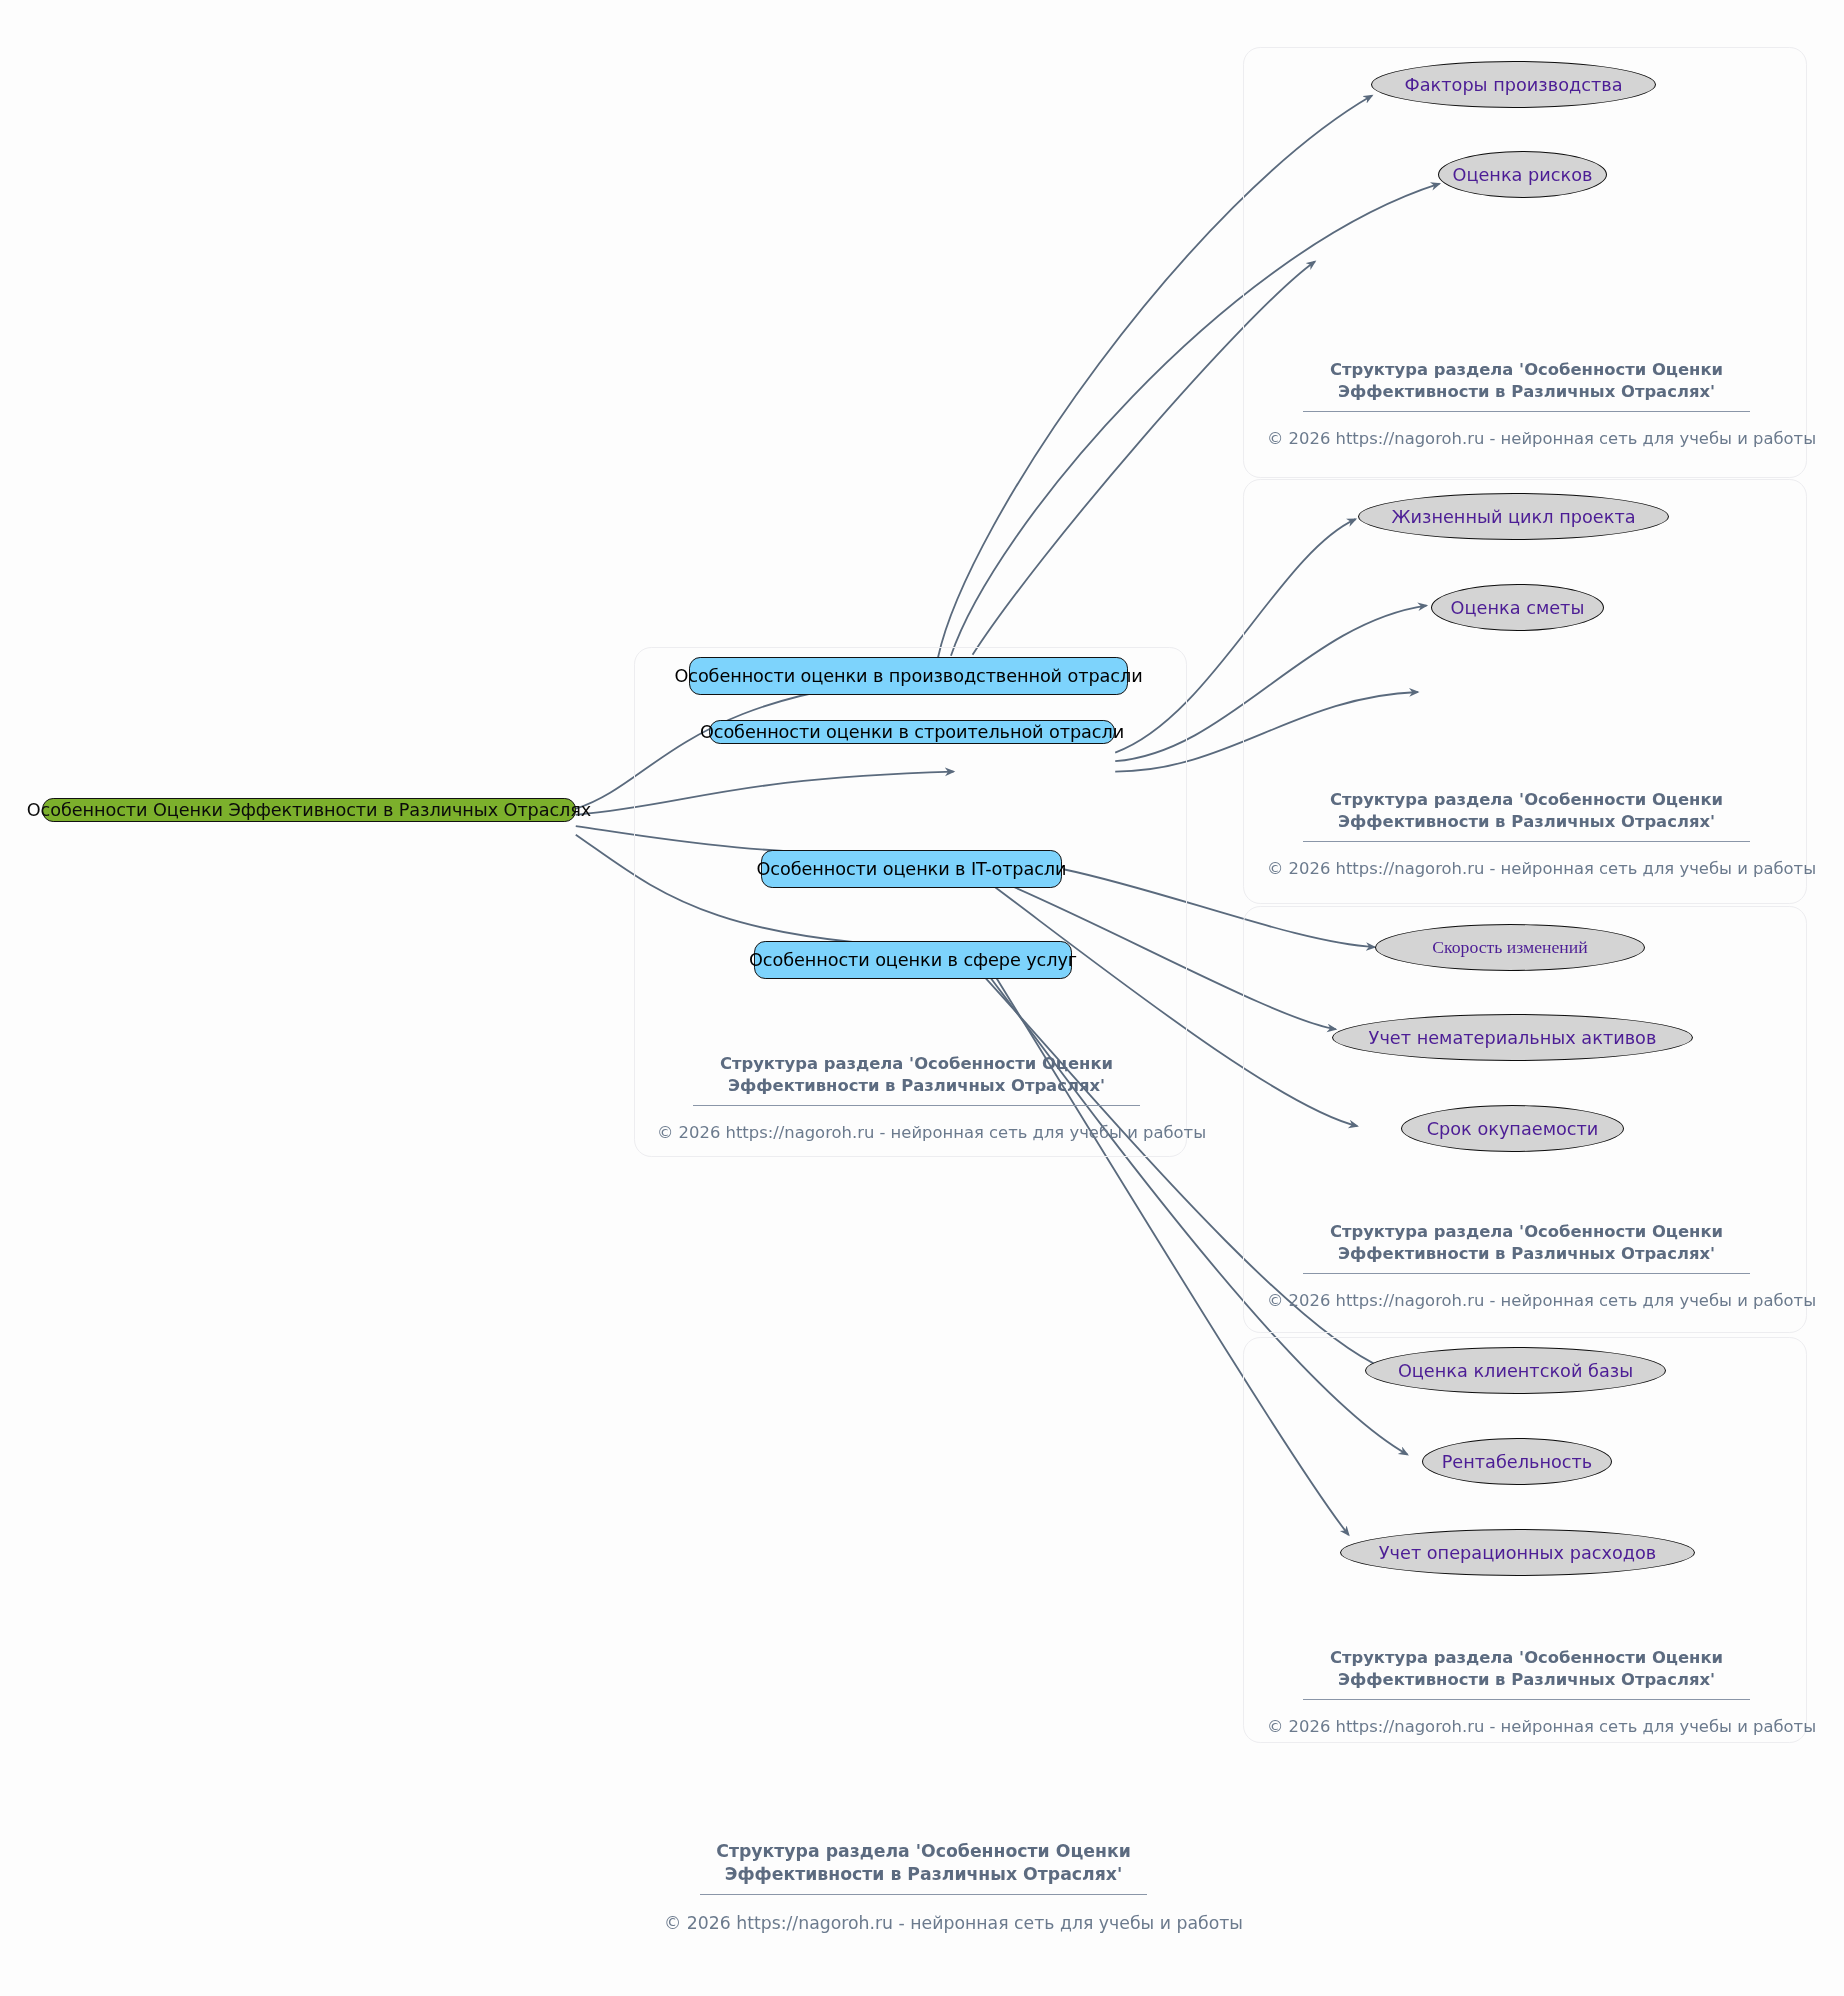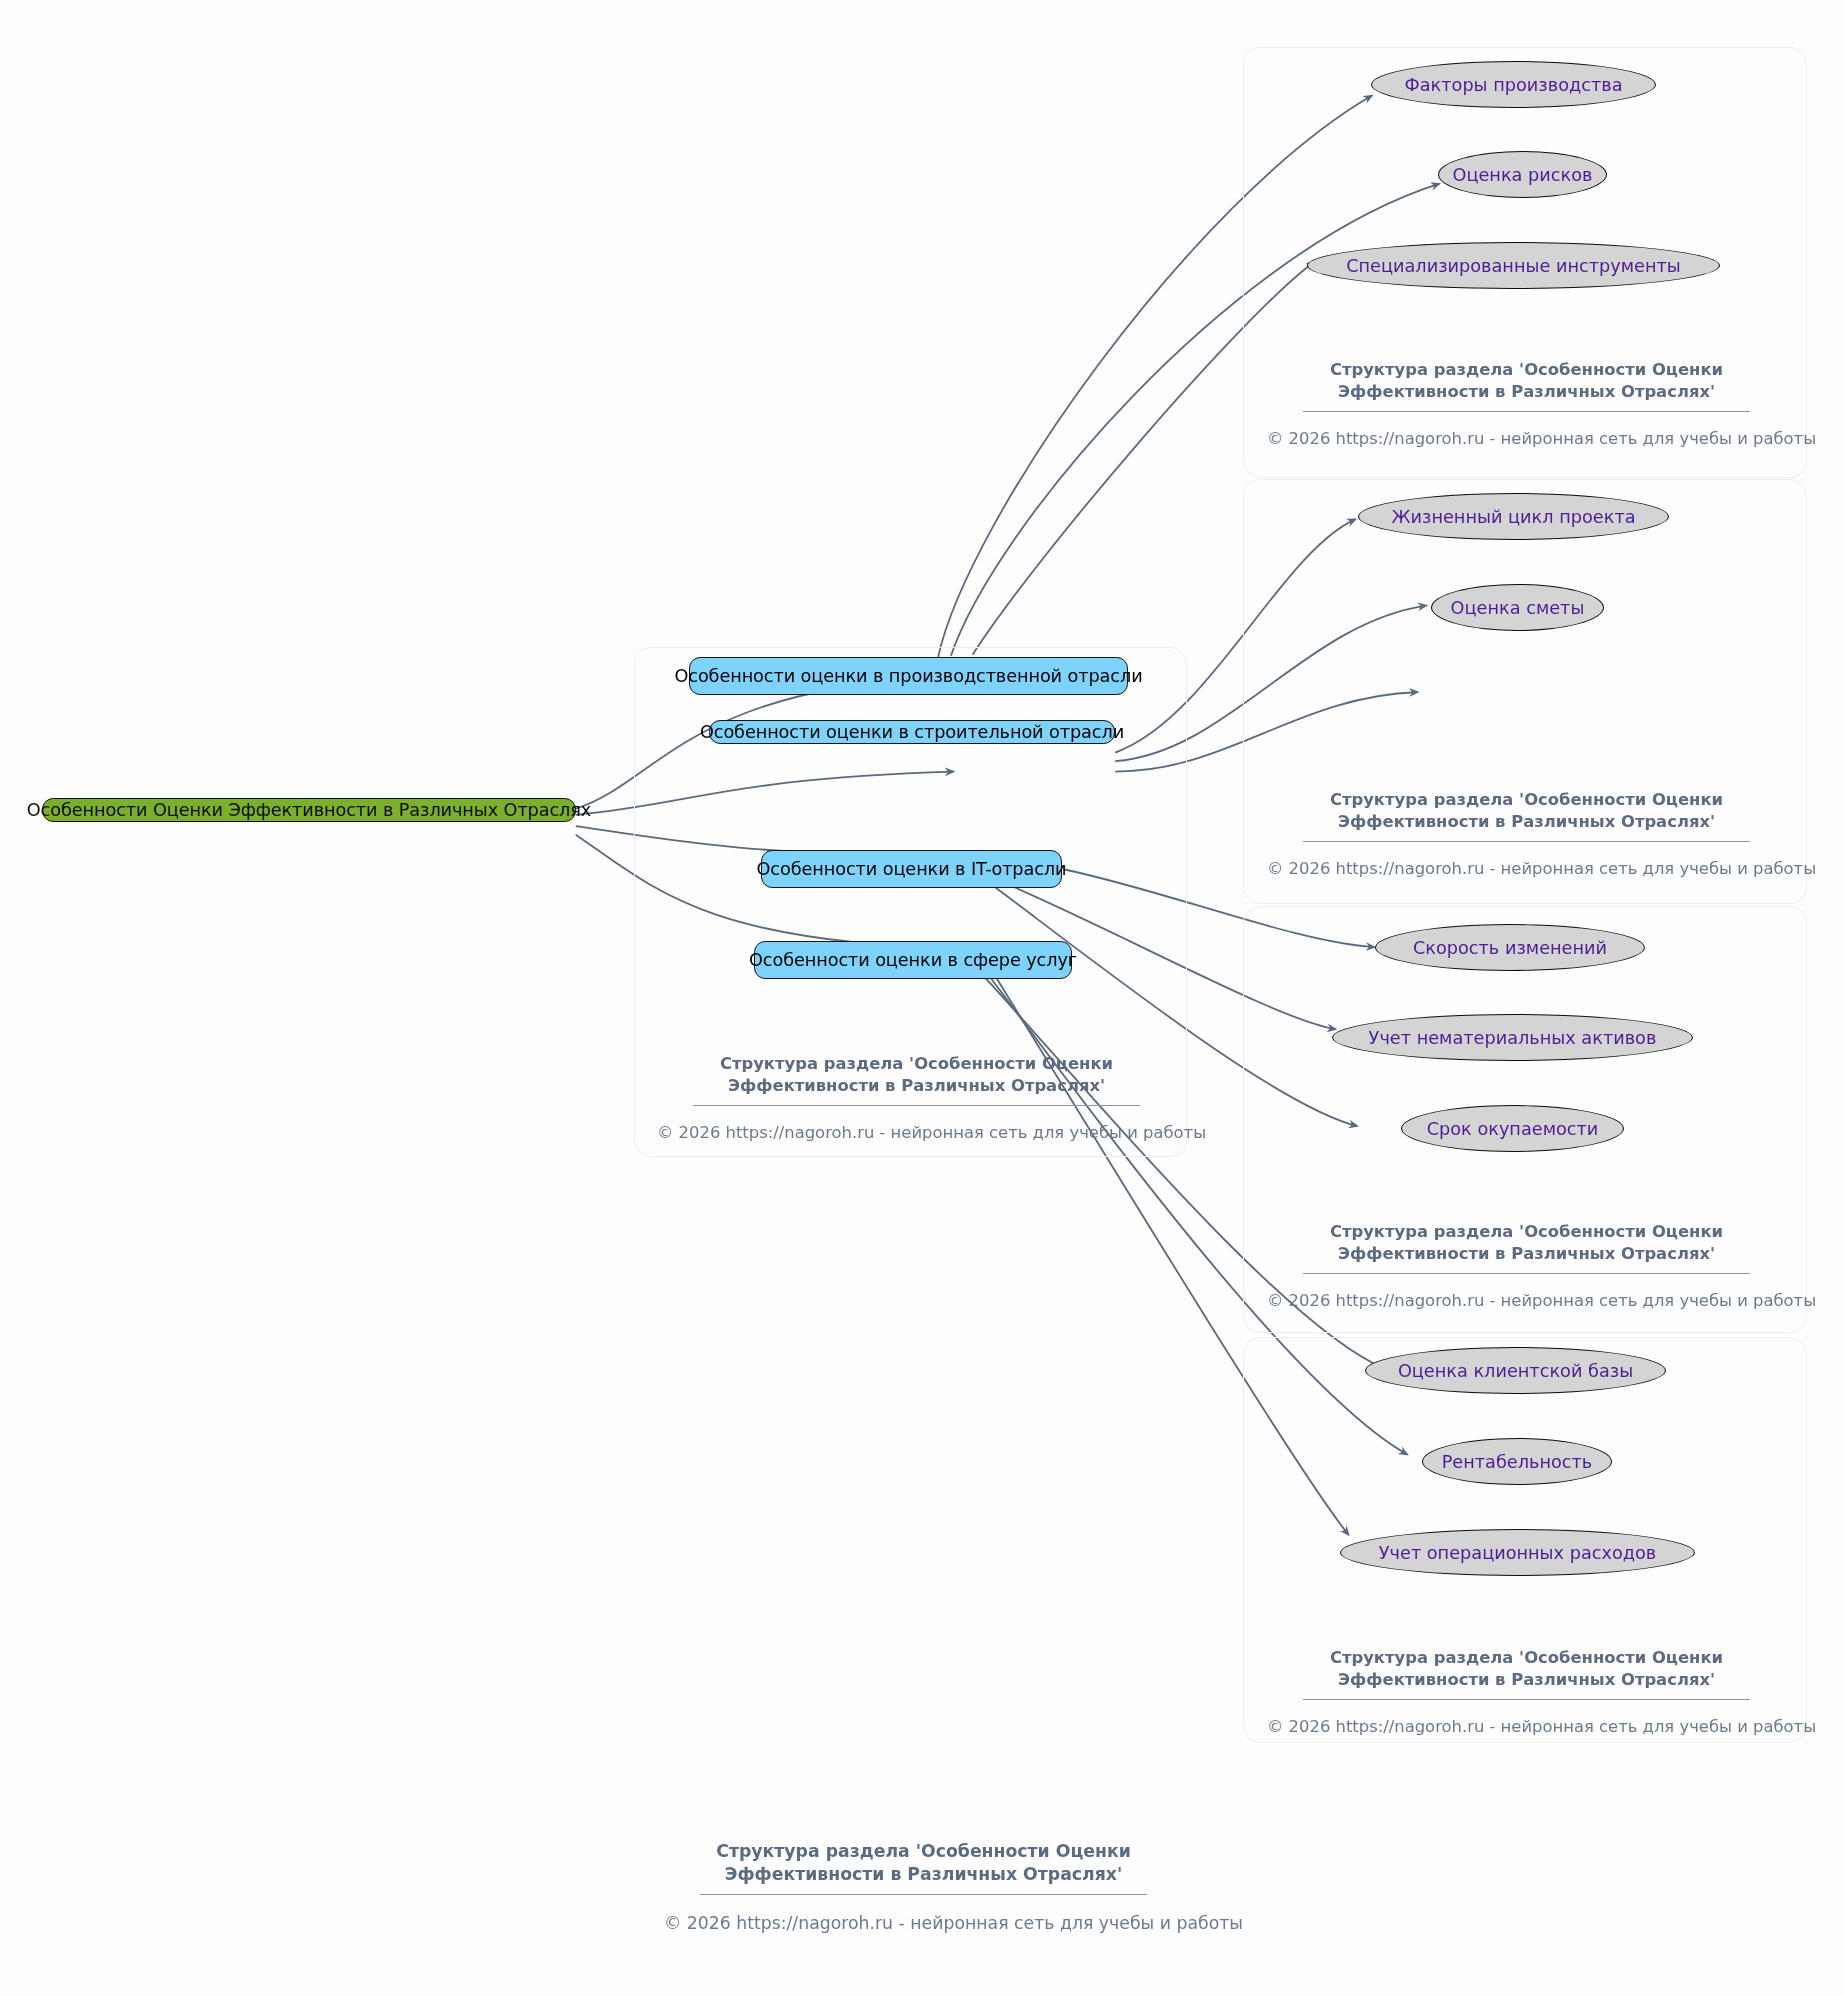--- a/index.html
+++ b/index.html
@@ -147,23 +147,20 @@
   <div class="node-box node-purple" style="left:754px; top:941px; width:318px; height:38px;">
     <span>Особенности оценки в сфере услуг</span>
   </div>
 
   <div class="ellipse" style="left:1371px; top:61px; width:285px; height:47px;">
     <span>Факторы производства</span>
   </div>
   <div class="ellipse" style="left:1438px; top:151px; width:169px; height:47px;justify-content:center;">
     <span>Оценка рисков</span>
   </div>
-  <div class="ellipse" style="left:1307px; top:242px; width:413px; height:47px;">
-    <span>Специализированные инструменты</span>
-  </div>
 
   <div class="footer" style="left:1267px; top:359px; width:519px;">
     <div class="ftitle">Структура раздела 'Особенности Оценки
 Эффективности в Различных Отраслях'</div>
     <div class="frule"></div>
     <div class="fcopy">© 2026 https://nagoroh.ru - нейронная сеть для учебы и работы</div>
   </div>
 
   <div class="ellipse" style="left:1358px; top:493px; width:311px; height:47px;">
     <span>Жизненный цикл проекта</span>
@@ -172,21 +169,21 @@
     <span>Оценка сметы</span>
   </div>
 
   <div class="footer" style="left:1267px; top:789px; width:519px;">
     <div class="ftitle">Структура раздела 'Особенности Оценки
 Эффективности в Различных Отраслях'</div>
     <div class="frule"></div>
     <div class="fcopy">© 2026 https://nagoroh.ru - нейронная сеть для учебы и работы</div>
   </div>
 
-  <div class="ellipse" style="left:1375px; top:924px; width:270px; height:47px;">
+  <div class="ellipse" style="left:1375px; top:924px; width:270px; height:47px;font-family:Liberation Serif, serif;">
     <span>Скорость изменений</span>
   </div>
   <div class="ellipse" style="left:1332px; top:1014px; width:361px; height:47px;">
     <span>Учет нематериальных активов</span>
   </div>
   <div class="ellipse" style="left:1401px; top:1105px; width:223px; height:47px;">
     <span>Срок окупаемости</span>
   </div>
 
   <div class="footer" style="left:1267px; top:1221px; width:519px;">

